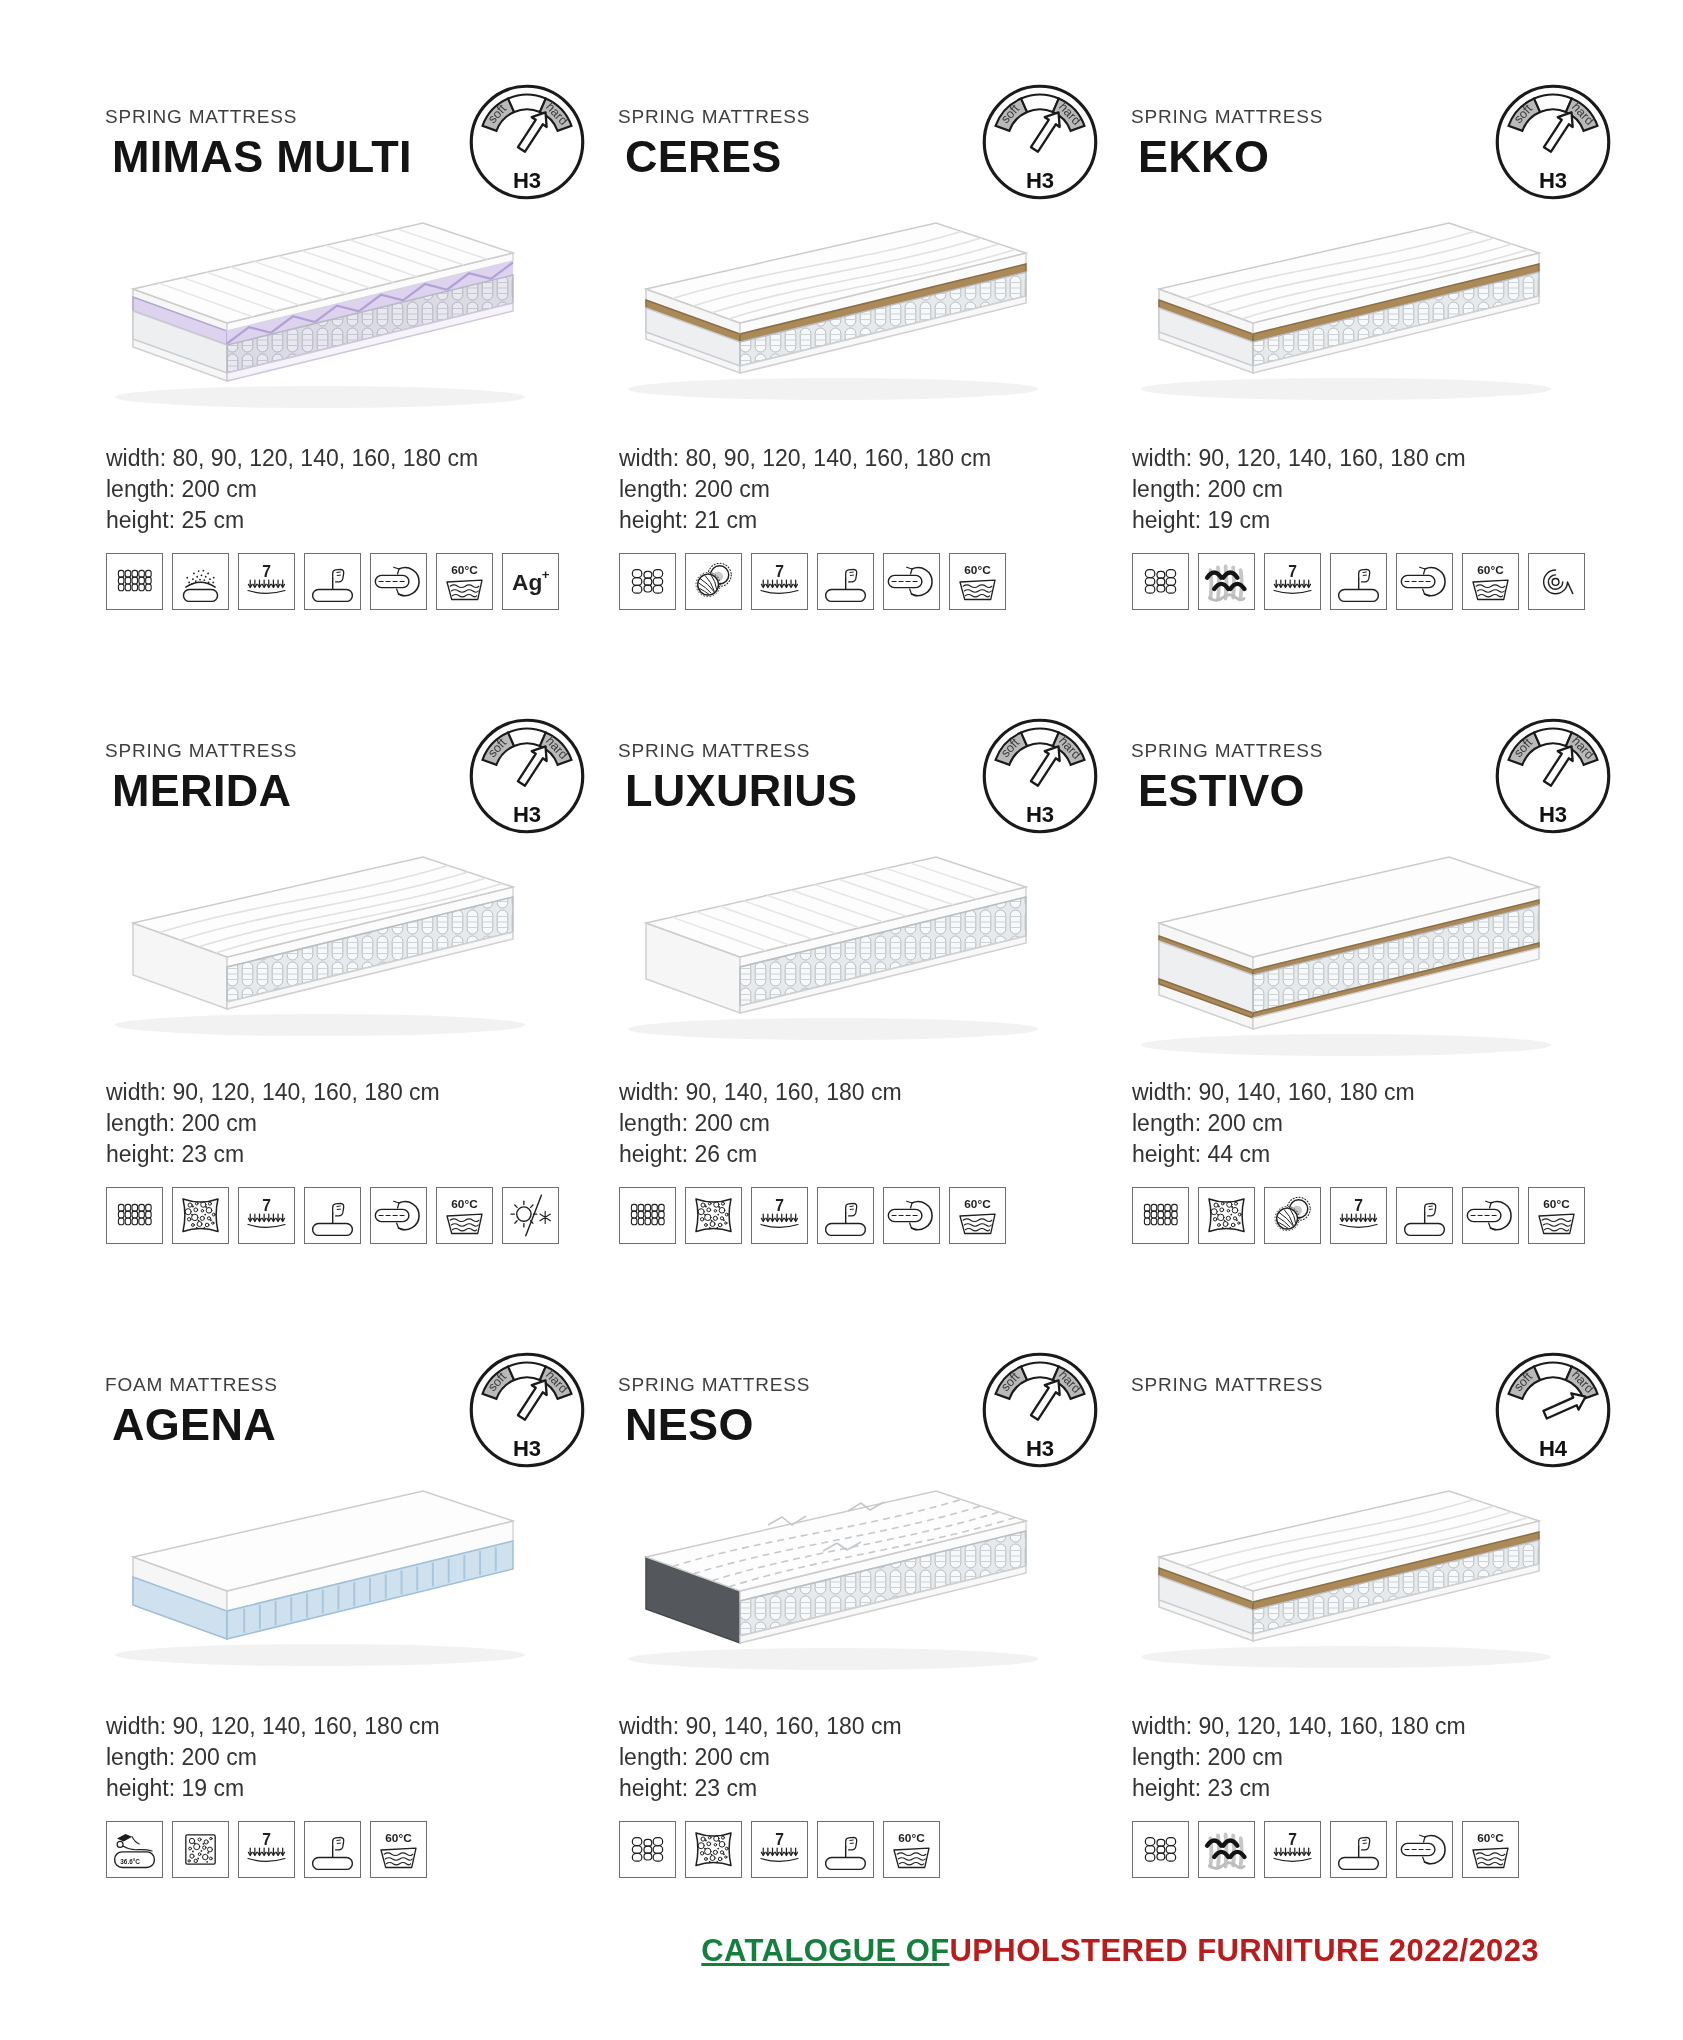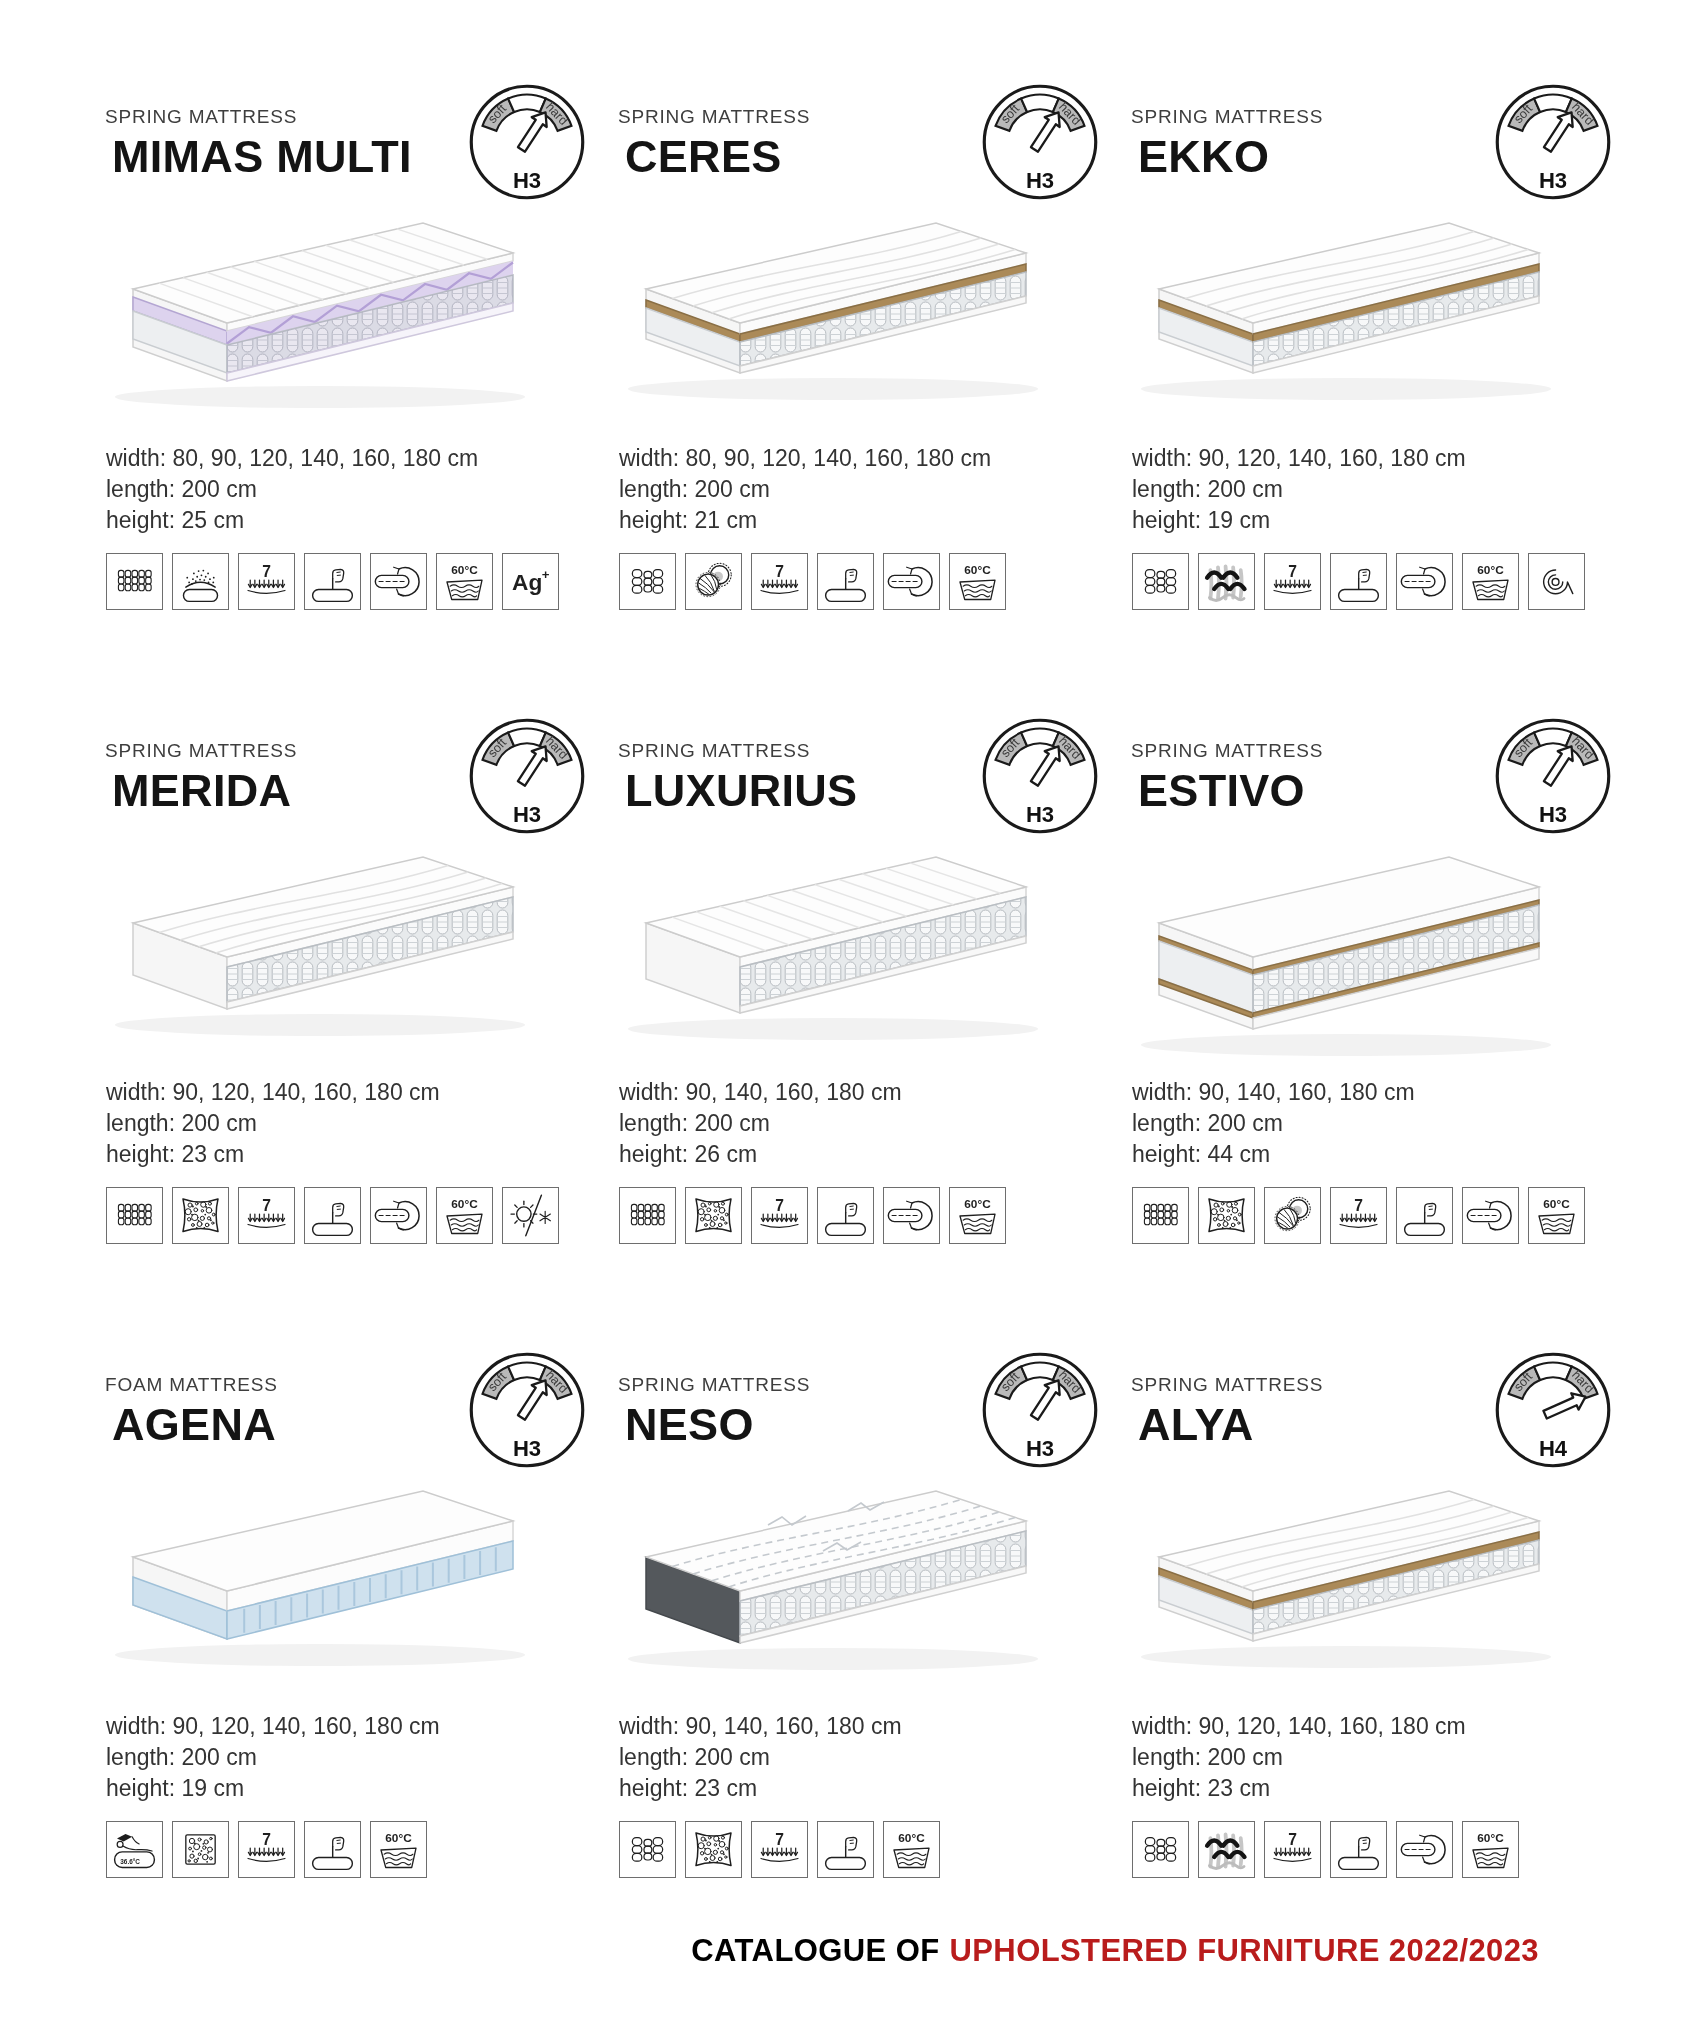--- a/index.html
+++ b/index.html
@@ -16,21 +16,21 @@
   .name{margin:6px 0 0 7px;font-size:45px;font-weight:bold;letter-spacing:.3px;color:#141414;line-height:1;}
   .gauge{position:absolute;top:-26px;right:0;width:122px;height:122px;}
   .photo{position:absolute;left:0;top:64px;width:470px;height:266px;}
   .specs{position:absolute;left:1px;top:336px;font-size:23px;line-height:31px;color:#333333;}
   .icons{position:absolute;left:1px;top:446px;display:flex;gap:9px;}
   .icon-box{
     width:57px;height:57px;box-sizing:border-box;border:1.6px solid #6e6e6e;background:#ffffff;
     display:flex;align-items:center;justify-content:center;flex:0 0 auto;
   }
   .footer{position:absolute;top:1933px;right:144px;font-size:31px;font-weight:bold;letter-spacing:.4px;white-space:nowrap;}
-  .footer .prefix{color:#000000;margin-right:10px;}
+  .footer .prefix{color:#15803d;margin-right:0;text-decoration:underline;}
   .footer .main{color:#b91c1c;}
 </style>
 </head>
 <body>
 
 <main class="grid">
 
   <section class="product">
     <div class="category">SPRING MATTRESS</div>
     <h2 class="name">MIMAS MULTI</h2>
@@ -1141,21 +1141,20 @@
      <path d="M9.5 28.5 L46.5 26.5 L42 47 L14.5 47 Z" stroke-width="1.4"></path>
      <path d="M12.8 33 q4 -2.8 8 0 t8 0 t8 0 t6.5 0 M14 38 q3.8 -2.6 7.6 0 t7.6 0 t7.6 0 t5.8 0 M15.2 43 q3.5 -2.4 7 0 t7 0 t7 0 t4.6 0" stroke-width="1.15"></path>
             </g>
           </svg>
         </div>
       </div>
   </section>
 
   <section class="product">
     <div class="category">SPRING MATTRESS</div>
-    <h2 class="name">ALYA</h2>
     <div class="gauge"><svg viewBox="0 0 116 116" width="122" height="122">
           <circle cx="58" cy="58" r="53" fill="#ffffff" stroke="#1a1a1a" stroke-width="3"></circle>
           <path d="M15.7 42.6 A45 45 0 0 1 40.1 16.7 L45.7 29.5 A31 31 0 0 0 28.9 47.4 Z" fill="#b9b9b9" stroke="#1a1a1a" stroke-width="2"></path>
           <path d="M40.1 16.7 A45 45 0 0 1 75.8 16.7 L70.3 29.5 A31 31 0 0 0 45.7 29.5 Z" fill="#ffffff" stroke="#1a1a1a" stroke-width="2"></path>
           <path d="M75.8 16.7 A45 45 0 0 1 100.3 42.6 L87.1 47.4 A31 31 0 0 0 70.3 29.5 Z" fill="#b9b9b9" stroke="#1a1a1a" stroke-width="2"></path>
           <text x="30.1" y="31.7" transform="rotate(-47 30.1 31.7)" font-size="12" fill="#3a3a3a" text-anchor="middle" dominant-baseline="middle" font-family="'Liberation Sans',sans-serif">soft</text>
           <text x="85.9" y="31.7" transform="rotate(47 85.9 31.7)" font-size="12" fill="#3a3a3a" text-anchor="middle" dominant-baseline="middle" font-family="'Liberation Sans',sans-serif">hard</text>
           <polygon points="52.1,66.1 80.5,53.5 82.3,57.6 88.9,45.4 75.4,42.1 77.2,46.2 48.9,58.8" fill="#ffffff" stroke="#1a1a1a" stroke-width="2.2" stroke-linejoin="round"></polygon>
           <text x="58" y="102" font-size="21" font-weight="bold" fill="#111111" text-anchor="middle" font-family="'Liberation Sans',sans-serif">H4</text>
         </svg></div>

